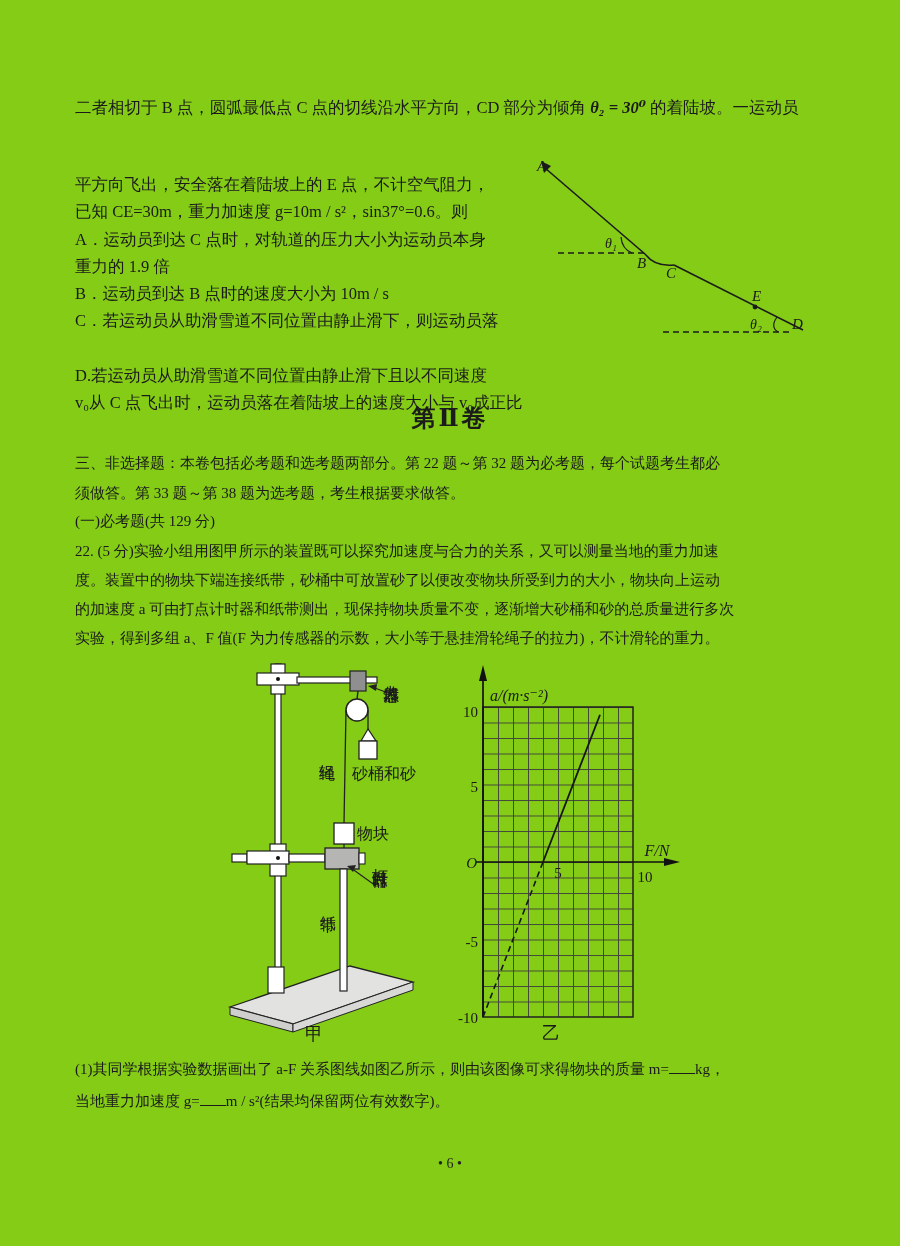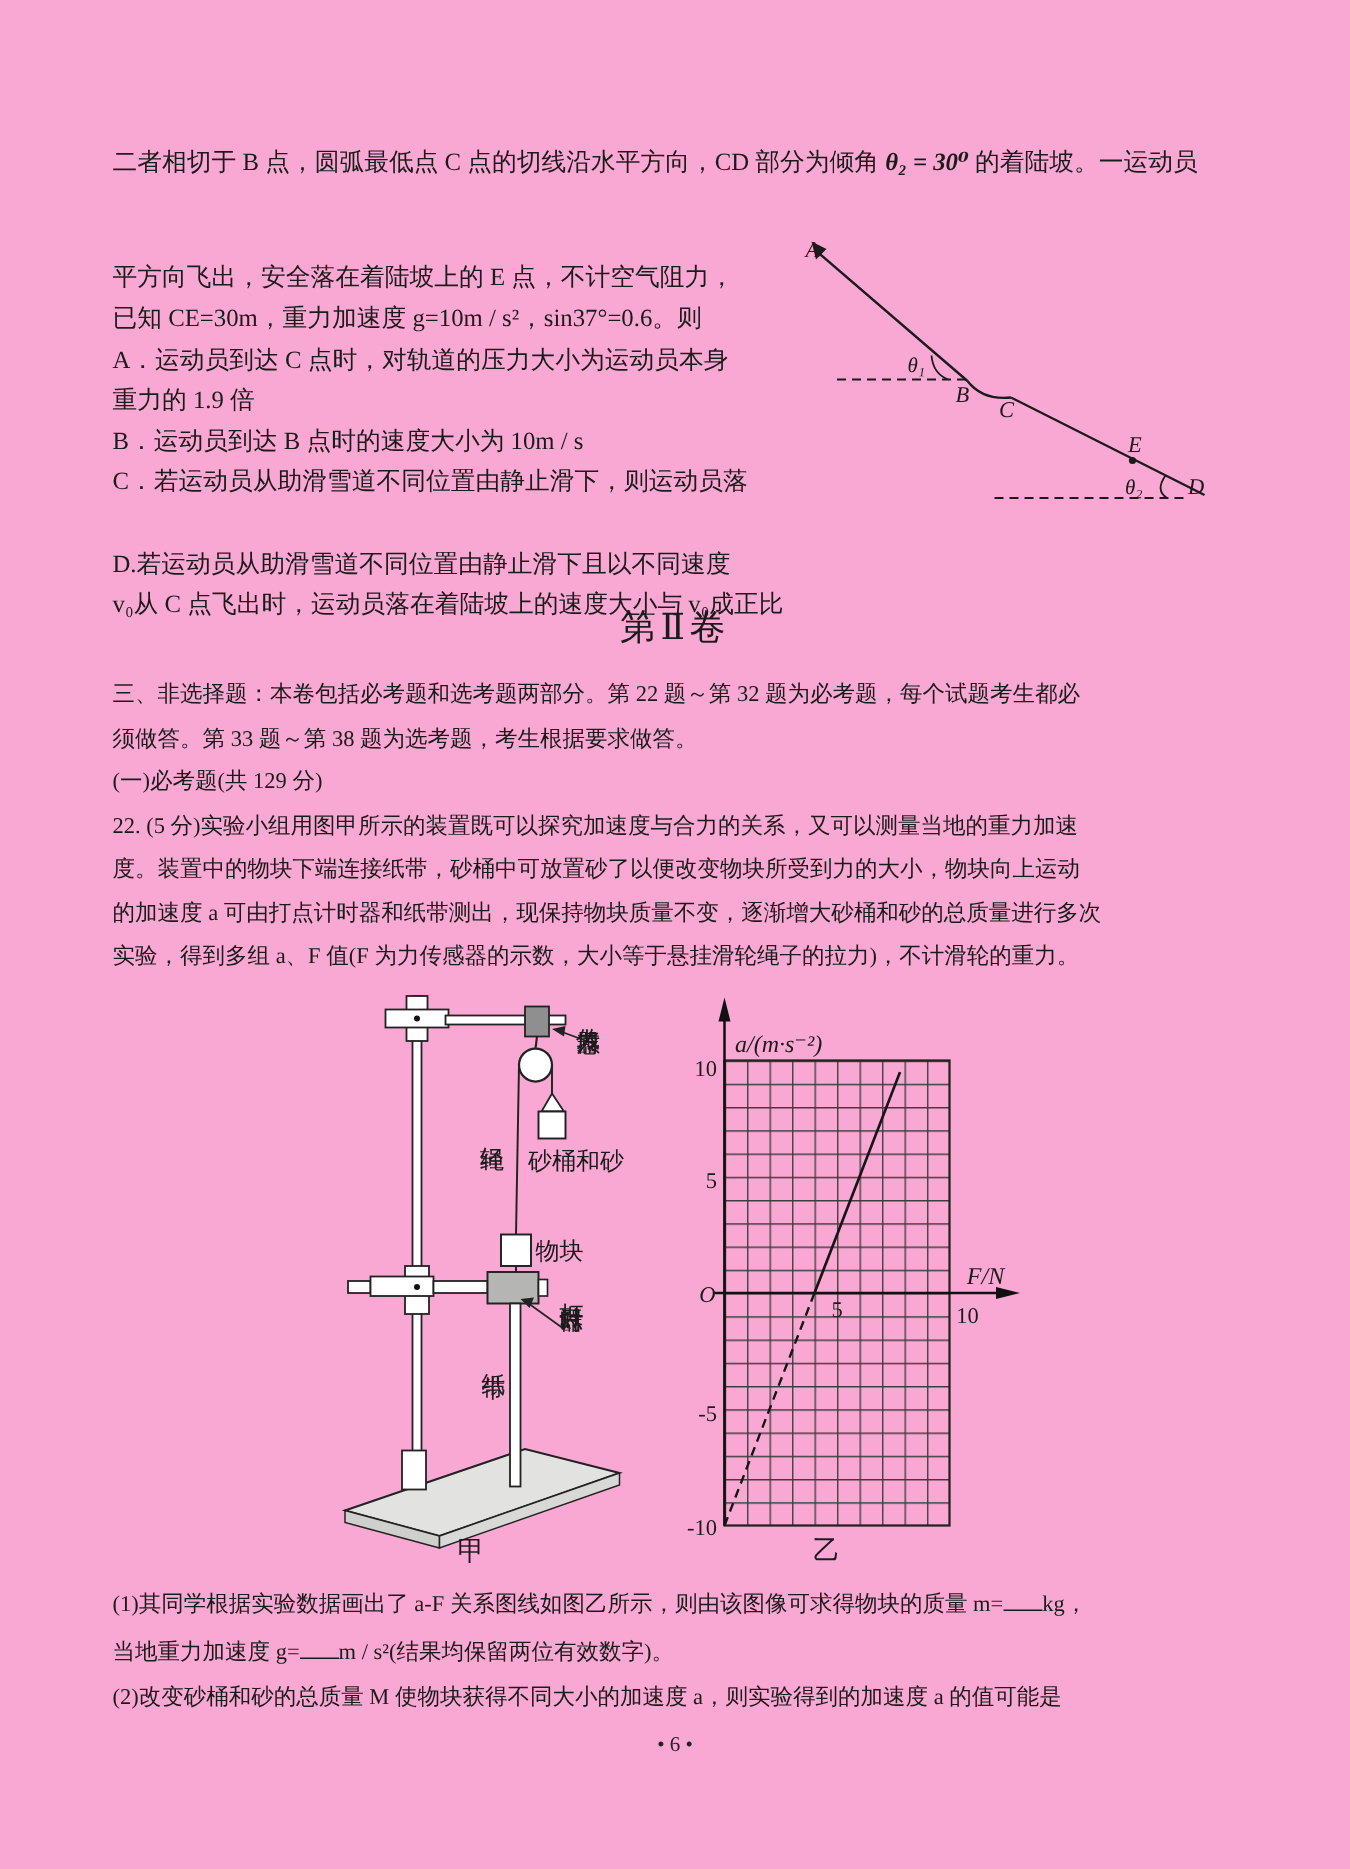--- a/index.html
+++ b/index.html
@@ -1,22 +1,22 @@
 <!DOCTYPE html>
 <html><head>
 <meta charset="utf-8">
 <style>
   html,body{margin:0;padding:0;background:#888;}
-  .page{position:relative;width:900px;height:1246px;background:#f9a8d4;overflow:hidden;
+  .page{position:relative;width:900px;height:1246px;background:#84cc16;overflow:hidden;
         font-family:"Liberation Serif","DejaVu Serif",serif;color:#1b1b1b;}
   .tline{position:absolute;left:75px;font-size:16.5px;line-height:23px;white-space:pre;}
   .stem{font-size:15px;}
   .math{font-weight:bold;font-style:italic;}
   .heading{position:absolute;left:0;width:900px;text-align:center;font-size:24px;
-           font-weight:normal;letter-spacing:3px;}
+           font-weight:bold;letter-spacing:3px;}
   .footer{position:absolute;left:0;width:900px;text-align:center;font-size:14px;color:#222;}
   .blank{display:inline-block;width:26px;height:15px;border-bottom:1.2px solid #1b1b1b;}
   .fig{position:absolute;}
   .vlabel{position:absolute;writing-mode:vertical-rl;text-orientation:upright;
           font-size:16px;line-height:1;letter-spacing:1px;white-space:pre;}
   .hlabel{position:absolute;font-size:16px;white-space:nowrap;}
   .caption{position:absolute;font-size:18px;}
   svg text{font-family:"Liberation Serif","DejaVu Serif",serif;fill:#1b1b1b;}
 </style>
 </head>
@@ -137,16 +137,15 @@
     <text x="37" y="213" font-size="15" font-style="italic" text-anchor="end">O</text>
     <text x="38" y="292" font-size="15" text-anchor="end">-5</text>
     <text x="38" y="368" font-size="15" text-anchor="end">-10</text>
     <text x="118" y="223" font-size="15" text-anchor="middle">5</text>
     <text x="205" y="227" font-size="15" text-anchor="middle">10</text>
     <text x="111" y="384" font-size="18" text-anchor="middle">乙</text>
   </svg>
 
   <div class="tline stem" style="top:1058px"><span>(1)其同学根据实验数据画出了 a-F 关系图线如图乙所示，则由该图像可求得物块的质量 m=</span><span class="blank"></span><span>kg，</span></div>
   <div class="tline stem" style="top:1090px"><span>当地重力加速度 g=</span><span class="blank"></span><span>m / s²(结果均保留两位有效数字)。</span></div>
-  <div class="tline stem" style="top:1121px">(2)改变砂桶和砂的总质量 M 使物块获得不同大小的加速度 a，则实验得到的加速度 a 的值可能是</div>
 
   <div class="footer" style="top:1156px">• 6 •</div>
 </div>
 
 </body></html>

